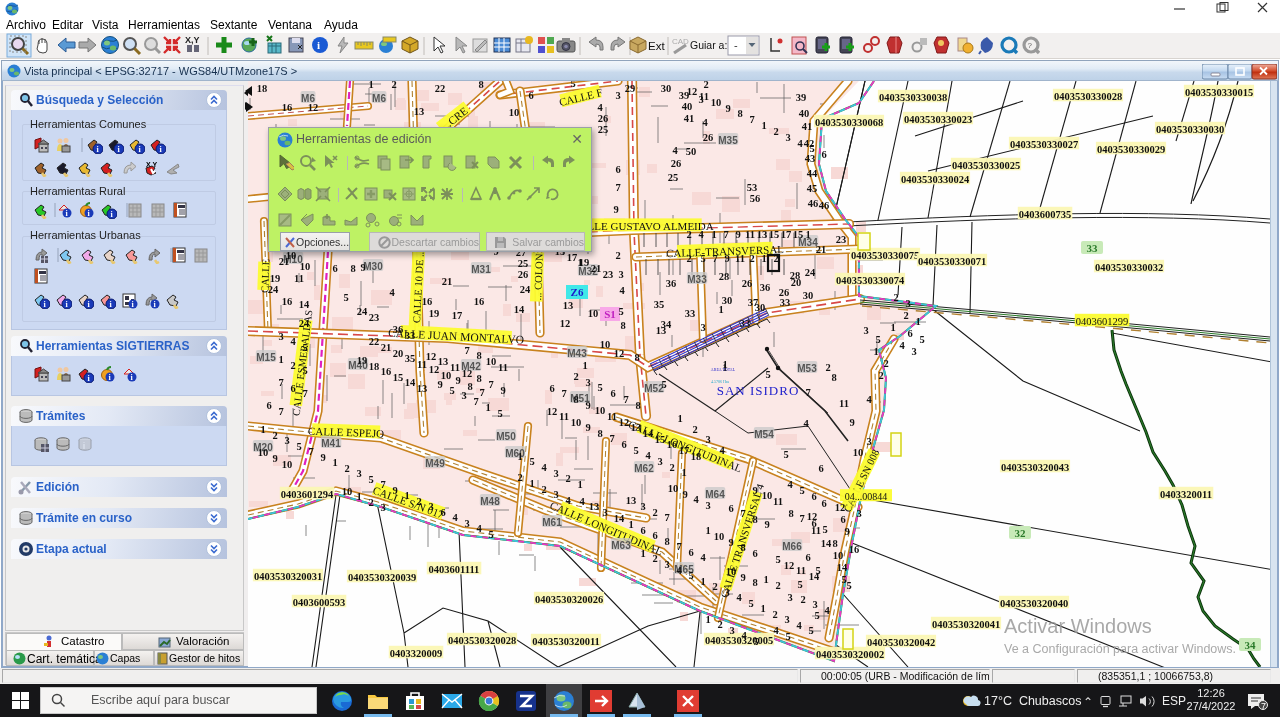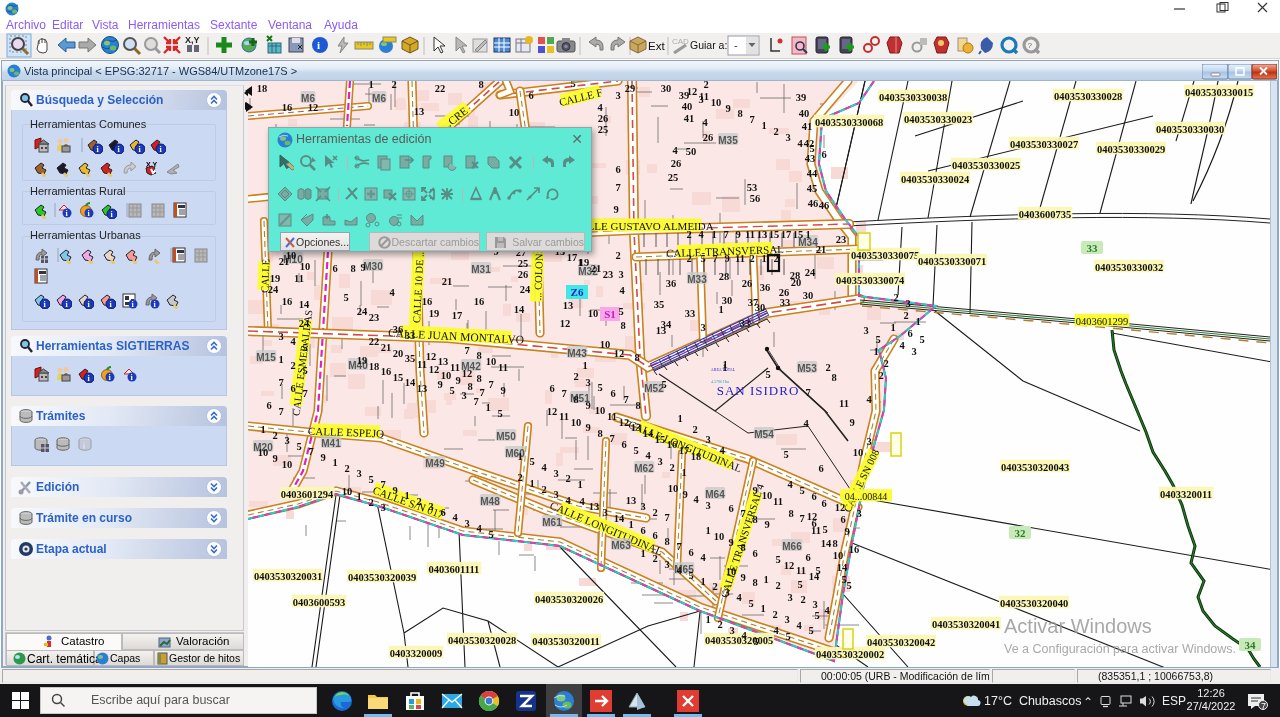--- a/index.html
+++ b/index.html
@@ -1,37 +1,37 @@
 <!DOCTYPE html>
 <html><head><meta charset="utf-8">
 <style>
 *{margin:0;padding:0;box-sizing:border-box}
 html,body{width:1280px;height:717px;overflow:hidden;font-family:"Liberation Sans",sans-serif;background:#fff}
 .abs{position:absolute}
 #titlebar{left:0;top:0;width:1280px;height:18px;background:#fff;}
 #titlebar .t{position:absolute;left:24px;top:2px;font-size:12px;color:#000}
 #menubar{left:0;top:18px;width:1280px;height:15px;background:#fff}
-#menubar span{position:absolute;top:0;font-size:12px;color:#8b5cf6}
+#menubar span{position:absolute;top:0;font-size:12px;color:#000000}
 #toolbar{left:0;top:33px;width:1280px;height:26px;background:#f2f0ef;border-bottom:1px solid #d8d4d0}
 #mdi{left:1px;top:60px;width:1278px;height:608px;background:#f0eeee;border:2px solid #90a8c8;border-top:none}
 #mdititle{left:1px;top:60px;width:1278px;height:21px;background:linear-gradient(#f2f6fa 0%,#e2ecf6 40%,#c8d9ec 60%,#bed2e8 100%);border:1px solid #90a4bc;border-bottom:1px solid #a0b4cc}
 #mdititle .t{position:absolute;left:22px;top:4px;font-size:11px;color:#16304f;}
 #panel{left:5px;top:85px;width:239px;height:546px;background:#f0efee;border:1px solid #c8c8c8;border-top:1px solid #dde;}
 .sechead{position:absolute;left:11px;width:216px;height:20px;background:linear-gradient(100deg,#f8f9fc 0%,#e3e9f5 45%,#b6c3de 100%);border-radius:4px 4px 0 0;}
 .sechead .tx{position:absolute;left:25px;top:3px;font-size:12px;font-weight:bold;color:#2a62c8}
 .seccont{position:absolute;left:11px;width:216px;background:#ccd9f2;border:1px solid #b8c6e2;border-top:none}
 .grp{position:absolute;border:1px solid #bfcbe4;border-radius:2px}
 .grplab{position:absolute;font-size:11px;color:#222;background:transparent}
 .icon16{position:absolute;width:17px;height:17px}
 #statusbar{left:0;top:668px;width:1280px;height:16px;background:#f0efee}
 .sfield{position:absolute;top:669px;height:14px;border:1px solid #a8a8a8;border-right-color:#e8e8e8;border-bottom-color:#e8e8e8;background:#f0efee;font-size:10.5px;color:#111;padding-left:20px;overflow:hidden;white-space:nowrap}
 #taskbar{left:0;top:684px;width:1280px;height:33px;background:#161618}
 #search{position:absolute;left:40px;top:687px;width:277px;height:27px;background:#f5f4f3;border:1px solid #c8c8c8;font-size:12.5px;color:#555}
 .tbico{position:absolute;top:689px;width:24px;height:24px}
-#dlg{left:268px;top:127px;width:324px;height:125px;background:#5eead4;border:1px solid #9aa0a8;box-shadow:2px 3px 6px rgba(0,0,0,.35)}
+#dlg{left:268px;top:127px;width:324px;height:125px;background:#bef264;border:1px solid #9aa0a8;box-shadow:2px 3px 6px rgba(0,0,0,.35)}
 #dlg .ti{position:absolute;left:27px;top:4px;font-size:12.5px;color:#5a5a5a}
 #dlg .x{position:absolute;right:8px;top:3px;font-size:14px;color:#666}
 .dbtn{position:absolute;height:19px;background:linear-gradient(#f4f3f2,#e4e2e0);border:1px solid #9aa0a8;font-size:10.5px;color:#333;text-align:right;white-space:nowrap;overflow:hidden}
 .dbtn.dis{color:#9a9a9a;background:#dddbd9;border-color:#b8b8b8}
 .digrp{position:absolute;width:17px;height:17px;opacity:.62}
 </style></head><body>
 
 <div class="abs" id="titlebar">
 <svg class="abs" style="left:5px;top:2px" width="14" height="14">
       <circle cx="7" cy="7" r="6.5" fill="#2a7fd4"></circle>

